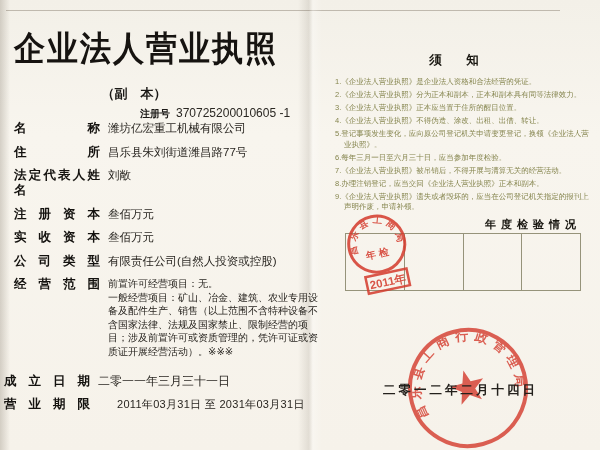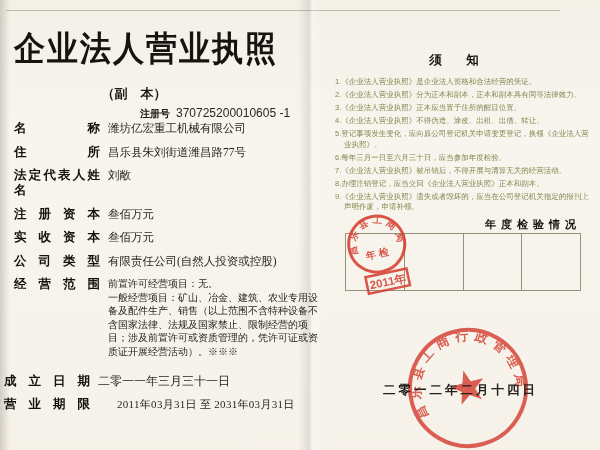--- a/index.html
+++ b/index.html
@@ -16,21 +16,21 @@
   
   .doc-title{position:absolute;left:14px;top:26px;font-size:31px;font-weight:900;
              letter-spacing:2px;color:#161310;transform:scaleY(1.1);transform-origin:top left;white-space:nowrap;}
   .doc-subtitle{position:absolute;left:14px;top:85px;width:240px;text-align:center;
                 font-size:13px;font-weight:bold;color:#1b1916;}
   .reg-row{position:absolute;left:104px;top:103px;white-space:nowrap;margin-left:36px;}
   .reg-label{font-size:10px;font-weight:bold;color:#1b1916;}
   .reg-number{font-size:12px;margin-left:6px;color:#2a2722;}
 
   .fields{position:absolute;left:14px;top:121px;width:304px;}
-  .frow{display:flex;align-items:flex-start;margin-bottom:8.5px;font-family:Liberation Serif, serif;}
+  .frow{display:flex;align-items:flex-start;margin-bottom:8.5px;}
   .flabel{flex:0 0 86px;font-weight:bold;font-size:12.5px;line-height:15px;color:#14120f;
           text-align:justify;text-align-last:justify;}
   .fvalue{margin-left:8px;font-size:11.5px;line-height:15px;color:#282520;}
   .fvalue.scope{font-size:10px;line-height:13.5px;width:212px;white-space:pre-line;}
   .footer-fields{position:absolute;left:4px;top:374px;width:304px;}
   .footer-fields .frow{margin-bottom:8px;}
   .fvalue.cndate{font-size:12px;}
   .fvalue.numdate{font-size:11px;letter-spacing:.3px;margin-left:27px;}
 
   

